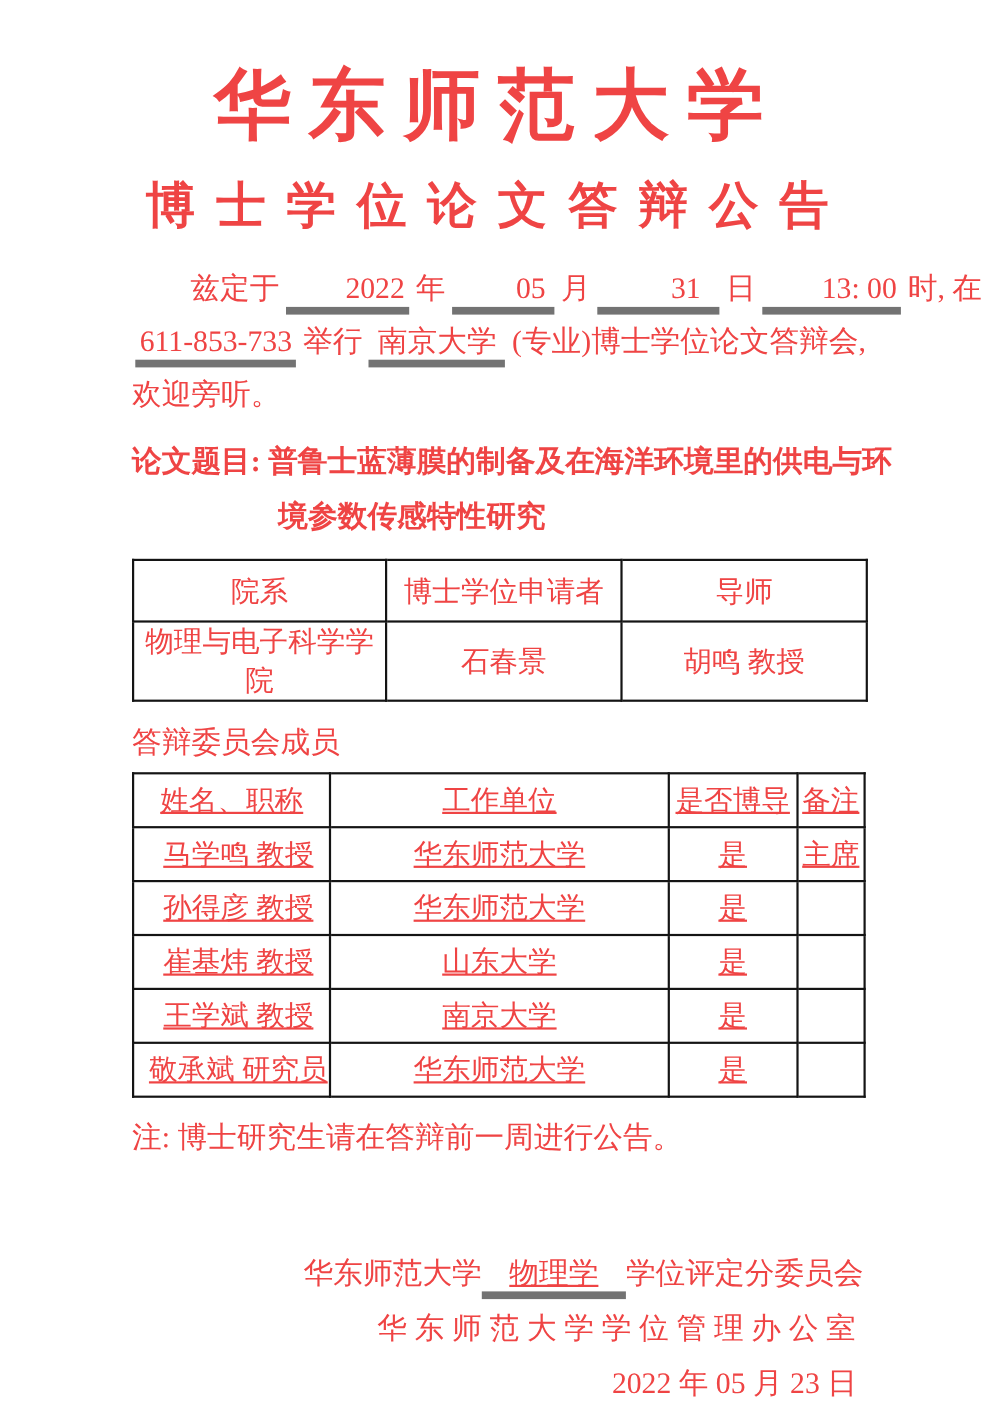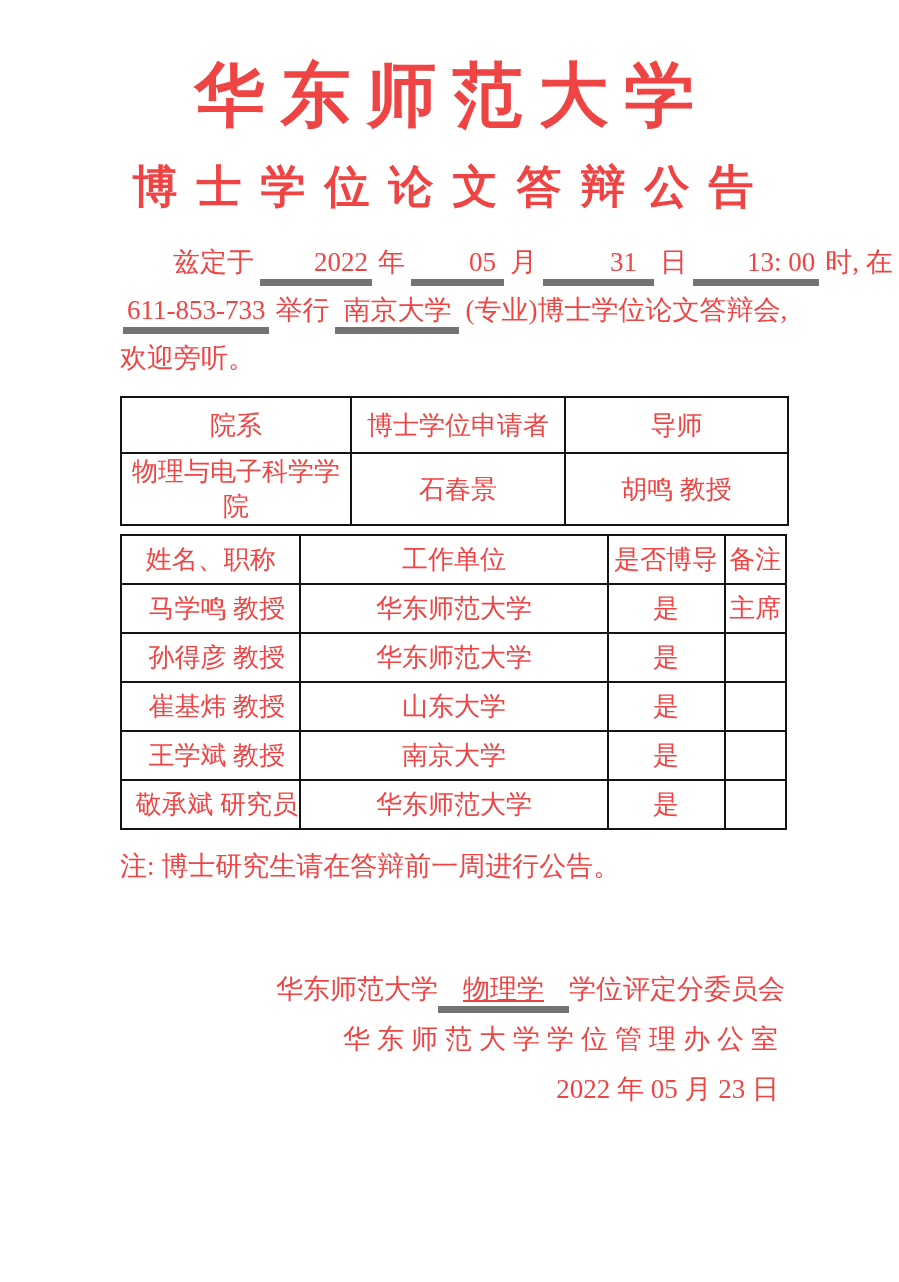--- a/index.html
+++ b/index.html
@@ -52,21 +52,21 @@
   
   table { border-collapse: collapse; table-layout: fixed; }
   td, th { border: 2px solid #141414; font-weight: normal; font-size: 26px; text-align: center; vertical-align: middle; }
   .t1 { margin-top: 14px; width: 667px; }
   .t1 tr { height: 56px; }
   .t1 .c1 { width: 230px; }
   .t1 .c2 { width: 214px; font-family: Liberation Serif, serif; }
   .t1 .c3 { width: 223px; }
   .section-label { margin-top: 18px; font-size: 27px; line-height: 38px; }
   .t2 { margin-top: 8px; width: 667px; }
-  .t2 tr { height: 49px; }
+  .t2 tr { height: 49px; text-decoration: underline; }
   .t2 .c1 { width: 175px; }
   .t2 .c2 { width: 300px; }
   .t2 .c3 { width: 114px; }
   .t2 .c4 { width: 60px; margin-left: 39px; }
   .t2 td.c1 { text-align: center; padding-left: 12px; }
   
   .note { margin-top: 16px; font-size: 27px; font-weight: 400; line-height: 40px; }
   .footer { margin-top: 78px; text-align: right; font-size: 27px; }
   .footer .fline { line-height: 50px; white-space: nowrap; }
   .footer .sub-committee .u { padding: 0 25px; text-decoration: underline; }
@@ -85,36 +85,44 @@
   <div class="intro">
     <div class="line line1">
       <span class="seg">兹定于</span><span class="u pad-s seg">2022</span><span class="seg">年</span><span class="u pad-m seg">05</span><span class="seg">月</span><span class="u pad-l seg">31</span><span class="seg">日</span><span class="u pad-s seg">13: 00</span><span class="seg">时, 在</span><span class="u pad-s seg">腾讯会议:</span>
     </div>
     <div class="line">
       <span class="u pad-s seg">611-853-733</span><span class="seg">举行</span><span class="u pad-m seg">南京大学</span><span class="seg">(专业)博士学位论文答辩会,</span>
     </div>
     <div class="line">欢迎旁听。</div>
   </div>
 
+  <div class="thesis">
+    <div class="line">
+      <span>论文题目:</span>
+      <span>普鲁士蓝薄膜的制备及在海洋环境里的供电与环</span>
+    </div>
+    <div class="line line2">境参数传感特性研究</div>
+  </div>
 
   <table class="t1">
     <tbody>
         <tr>
       <th class="c1">院系</th>
       <th class="c2">博士学位申请者</th>
       <th class="c3">导师</th>
     </tr>
     <tr>
       <td class="c1">物理与电子科学学院</td>
       <td class="c2">石春景</td>
       <td class="c3">胡鸣 教授</td>
     </tr>
   </tbody>
     </table>
 
+  <div class="section-label">答辩委员会成员</div>
 
   <table class="t2">
     <tbody>
         <tr>
       <th class="c1">姓名、职称</th>
       <th class="c2">工作单位</th>
       <th class="c3">是否博导</th>
       <th class="c4">备注</th>
     </tr>
     <tr>

